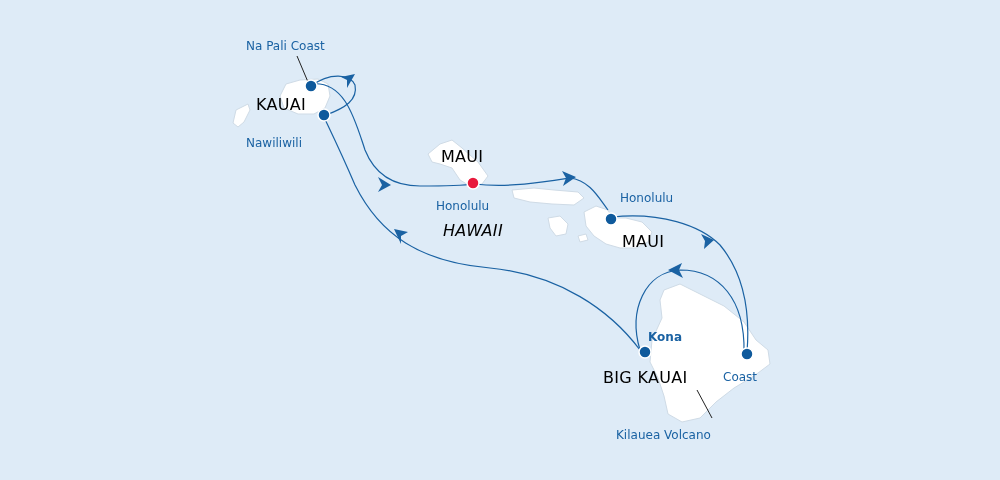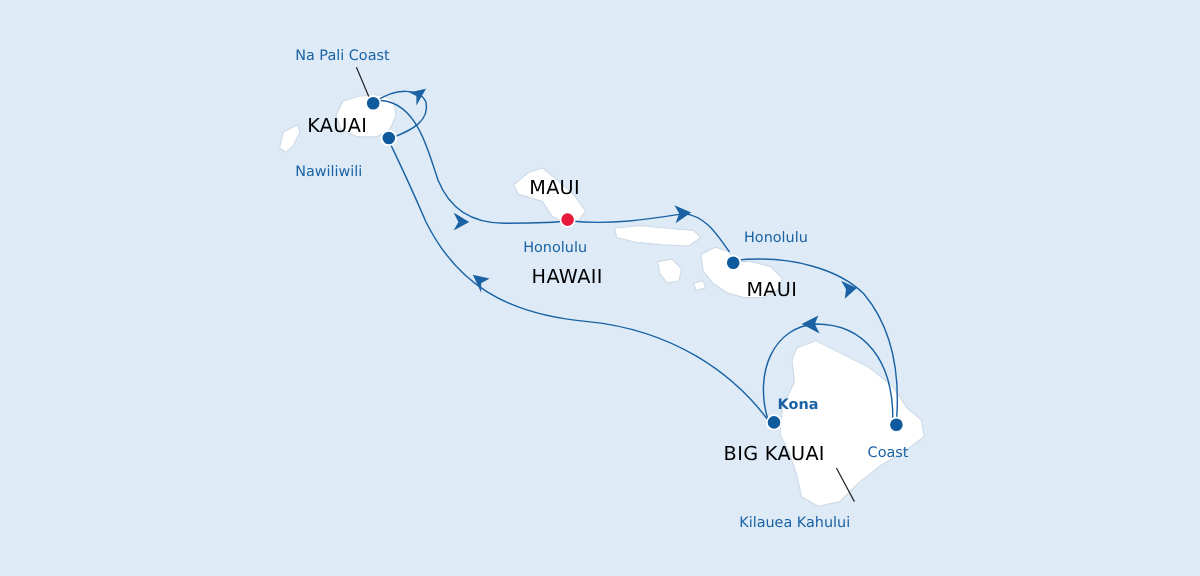--- a/index.html
+++ b/index.html
@@ -71,19 +71,19 @@
     <circle cx="747" cy="354" r="6" fill="#0f5a9c" stroke="#fff" stroke-width="1.5"></circle>
     <circle cx="645" cy="352" r="6" fill="#0f5a9c" stroke="#fff" stroke-width="1.5"></circle>
   </g>
 </svg>
 
 <div class="lbl port" style="left:246px;top:37px;">Na Pali Coast</div>
 <div class="lbl island" style="left:256px;top:96px;">KAUAI</div>
 <div class="lbl port" style="left:246px;top:134px;">Nawiliwili</div>
 <div class="lbl island" style="left:441px;top:148px;">MAUI</div>
 <div class="lbl port" style="left:436px;top:197px;">Honolulu</div>
-<div class="lbl island" style="left:443px;top:222px;">HAWAII</div>
+<div class="lbl island" style="left:443px;top:222px;font-style:italic;">HAWAII</div>
 <div class="lbl port" style="left:620px;top:189px;">Honolulu</div>
 <div class="lbl island" style="left:590px;top:233px;margin-left:32px;">MAUI</div>
 <div class="lbl port" style="left:648px;top:328px;font-weight:bold;">Kona</div>
 <div class="lbl island" style="left:603px;top:369px;">BIG KAUAI</div>
 <div class="lbl port" style="left:723px;top:368px;">Coast</div>
-<div class="lbl port" style="left:616px;top:426px;">Kilauea Kahului</div>
+<div class="lbl port" style="left:616px;top:426px;">Kilauea Volcano</div>
 
 </body></html>

